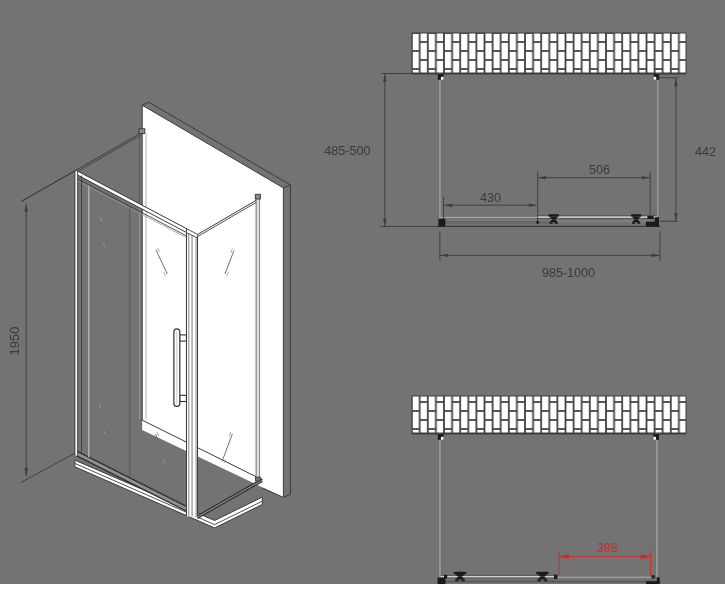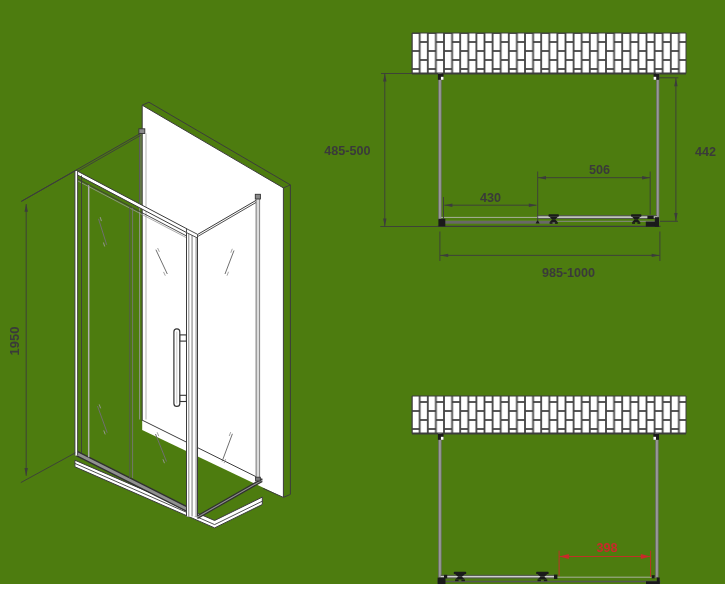--- a/index.html
+++ b/index.html
@@ -1,17 +1,17 @@
 <!DOCTYPE html>
 <html><head>
 <meta charset="utf-8">
 <title>Shower enclosure diagram</title>
 <style>
 html,body{margin:0;padding:0;background:#ffffff;}
-#page{width:725px;height:584px;position:relative;background:#4d7c0f;overflow:hidden;font-weight:bold;}
+#page{width:725px;height:584px;position:relative;background:#737373;overflow:hidden;}
 </style>
 </head>
 <body>
 
 <div id="page">
 <svg width="725" height="600" viewBox="0 0 725 600">
 <defs>
 <pattern id="brick" width="16.2" height="18" patternUnits="userSpaceOnUse" x="411.6" y="33">
 <rect width="16.2" height="18" fill="#454545"></rect>
 <rect x="0.9" y="0.9" width="6.3" height="16.2" fill="#fff"></rect>

